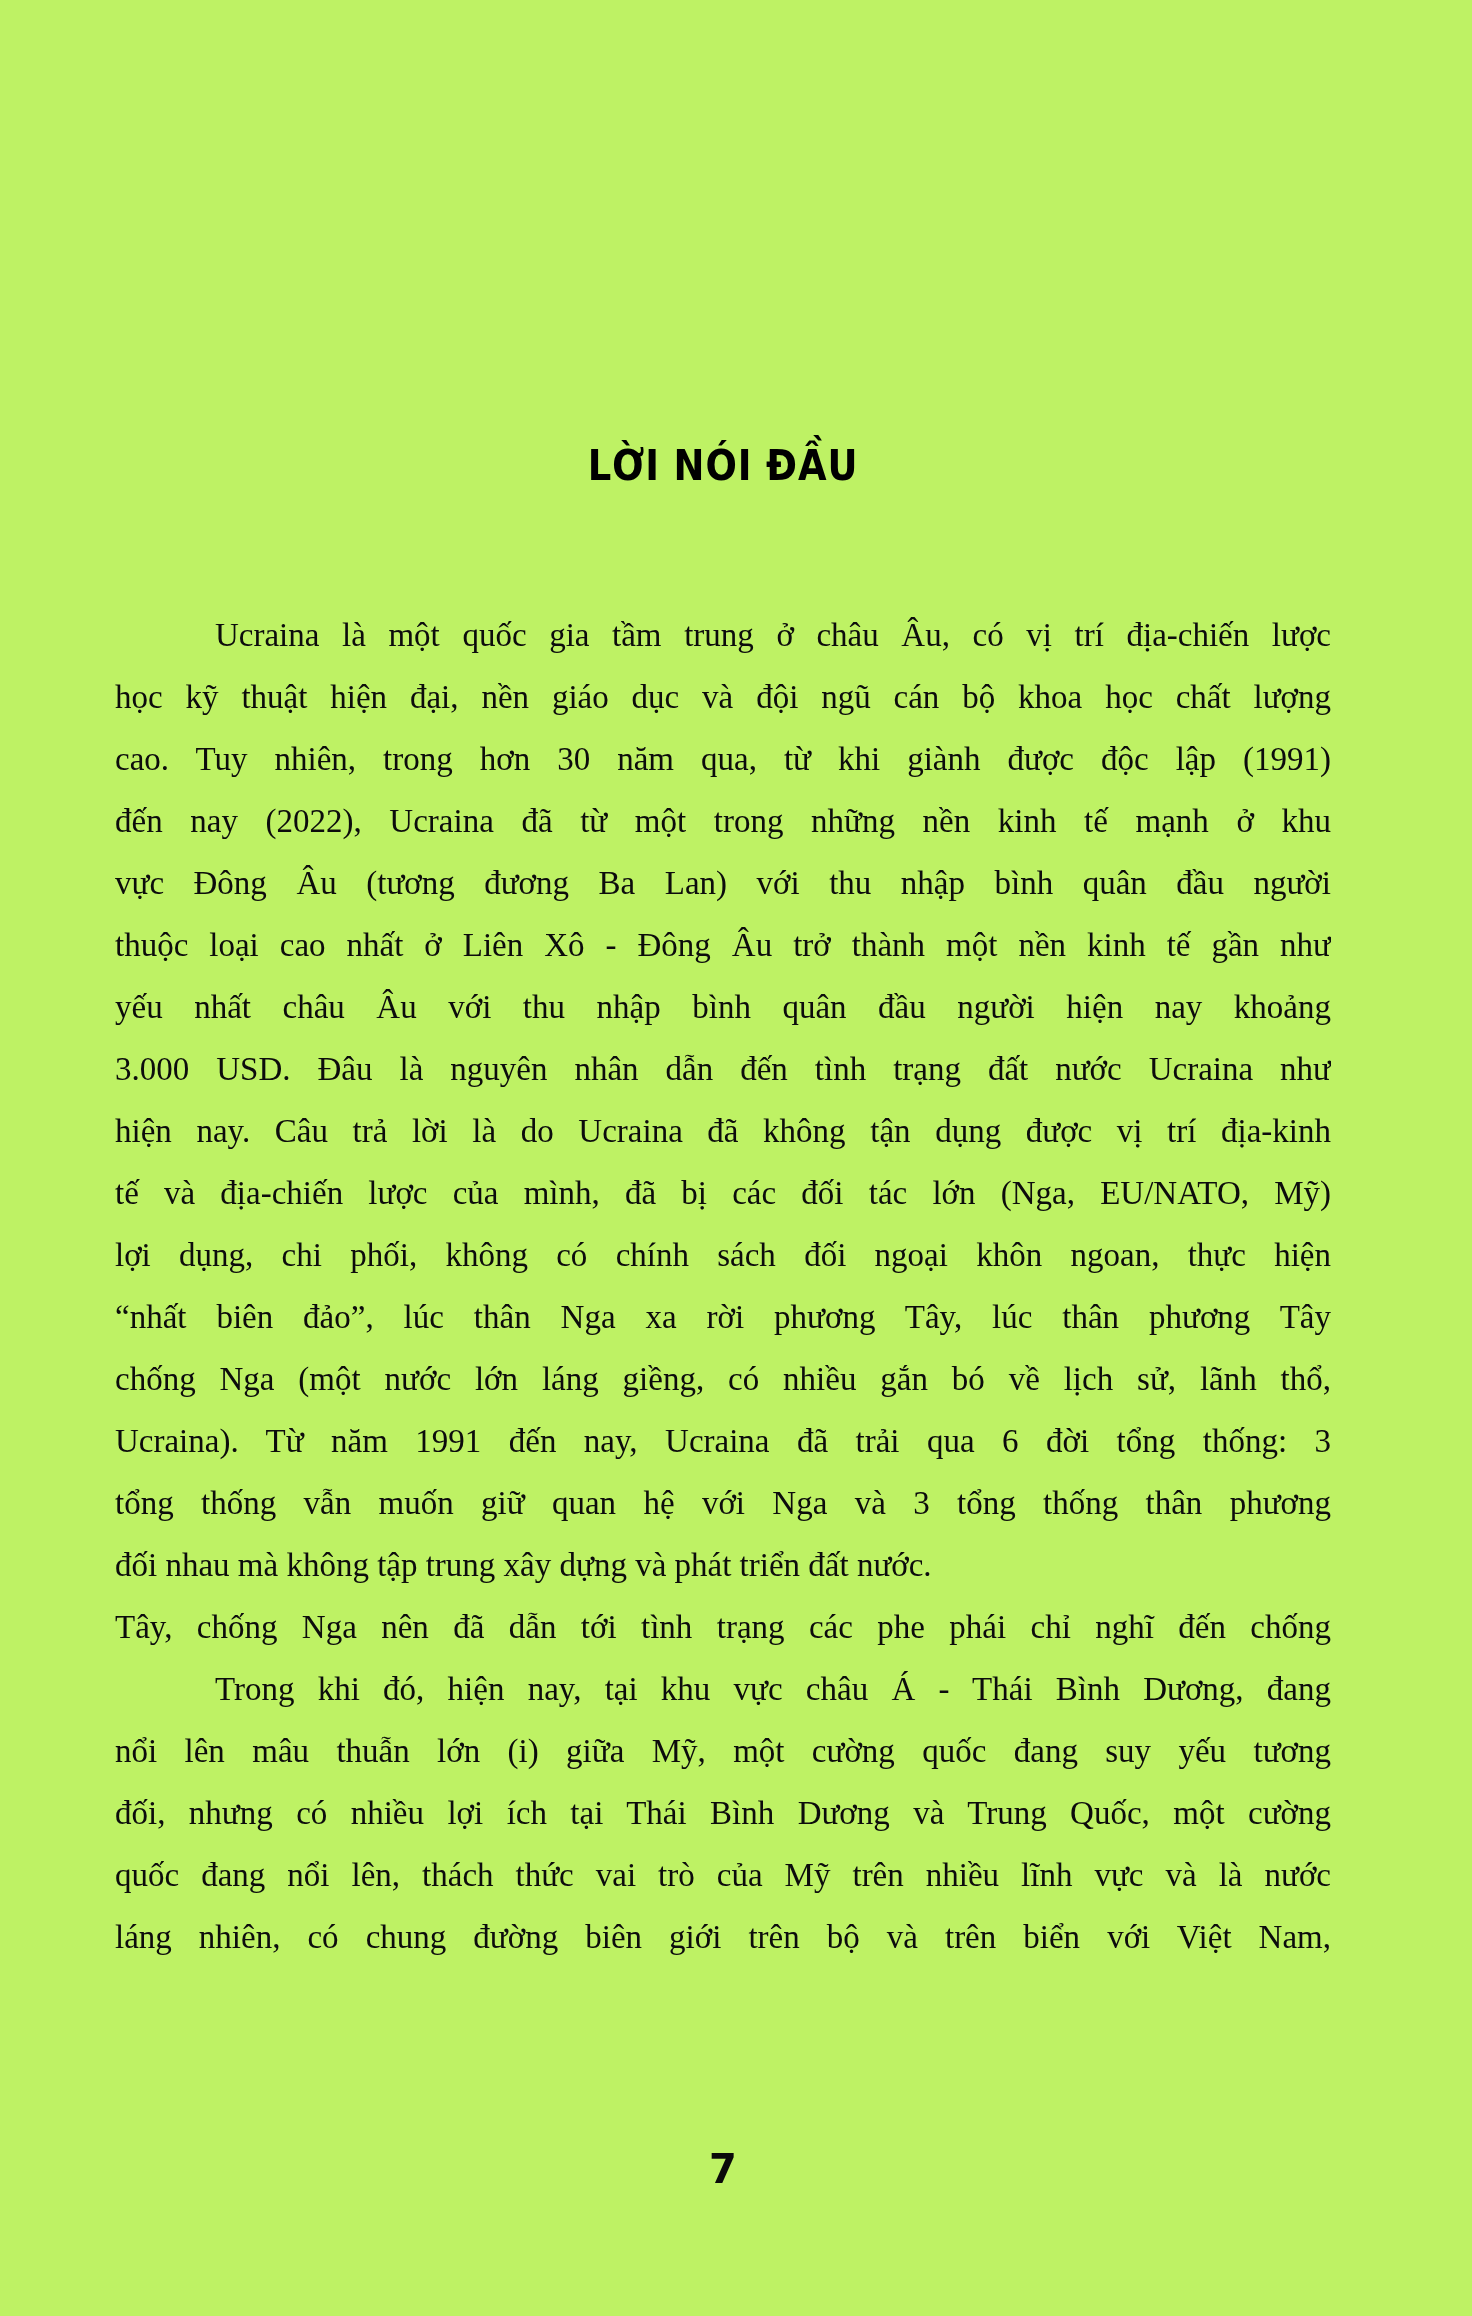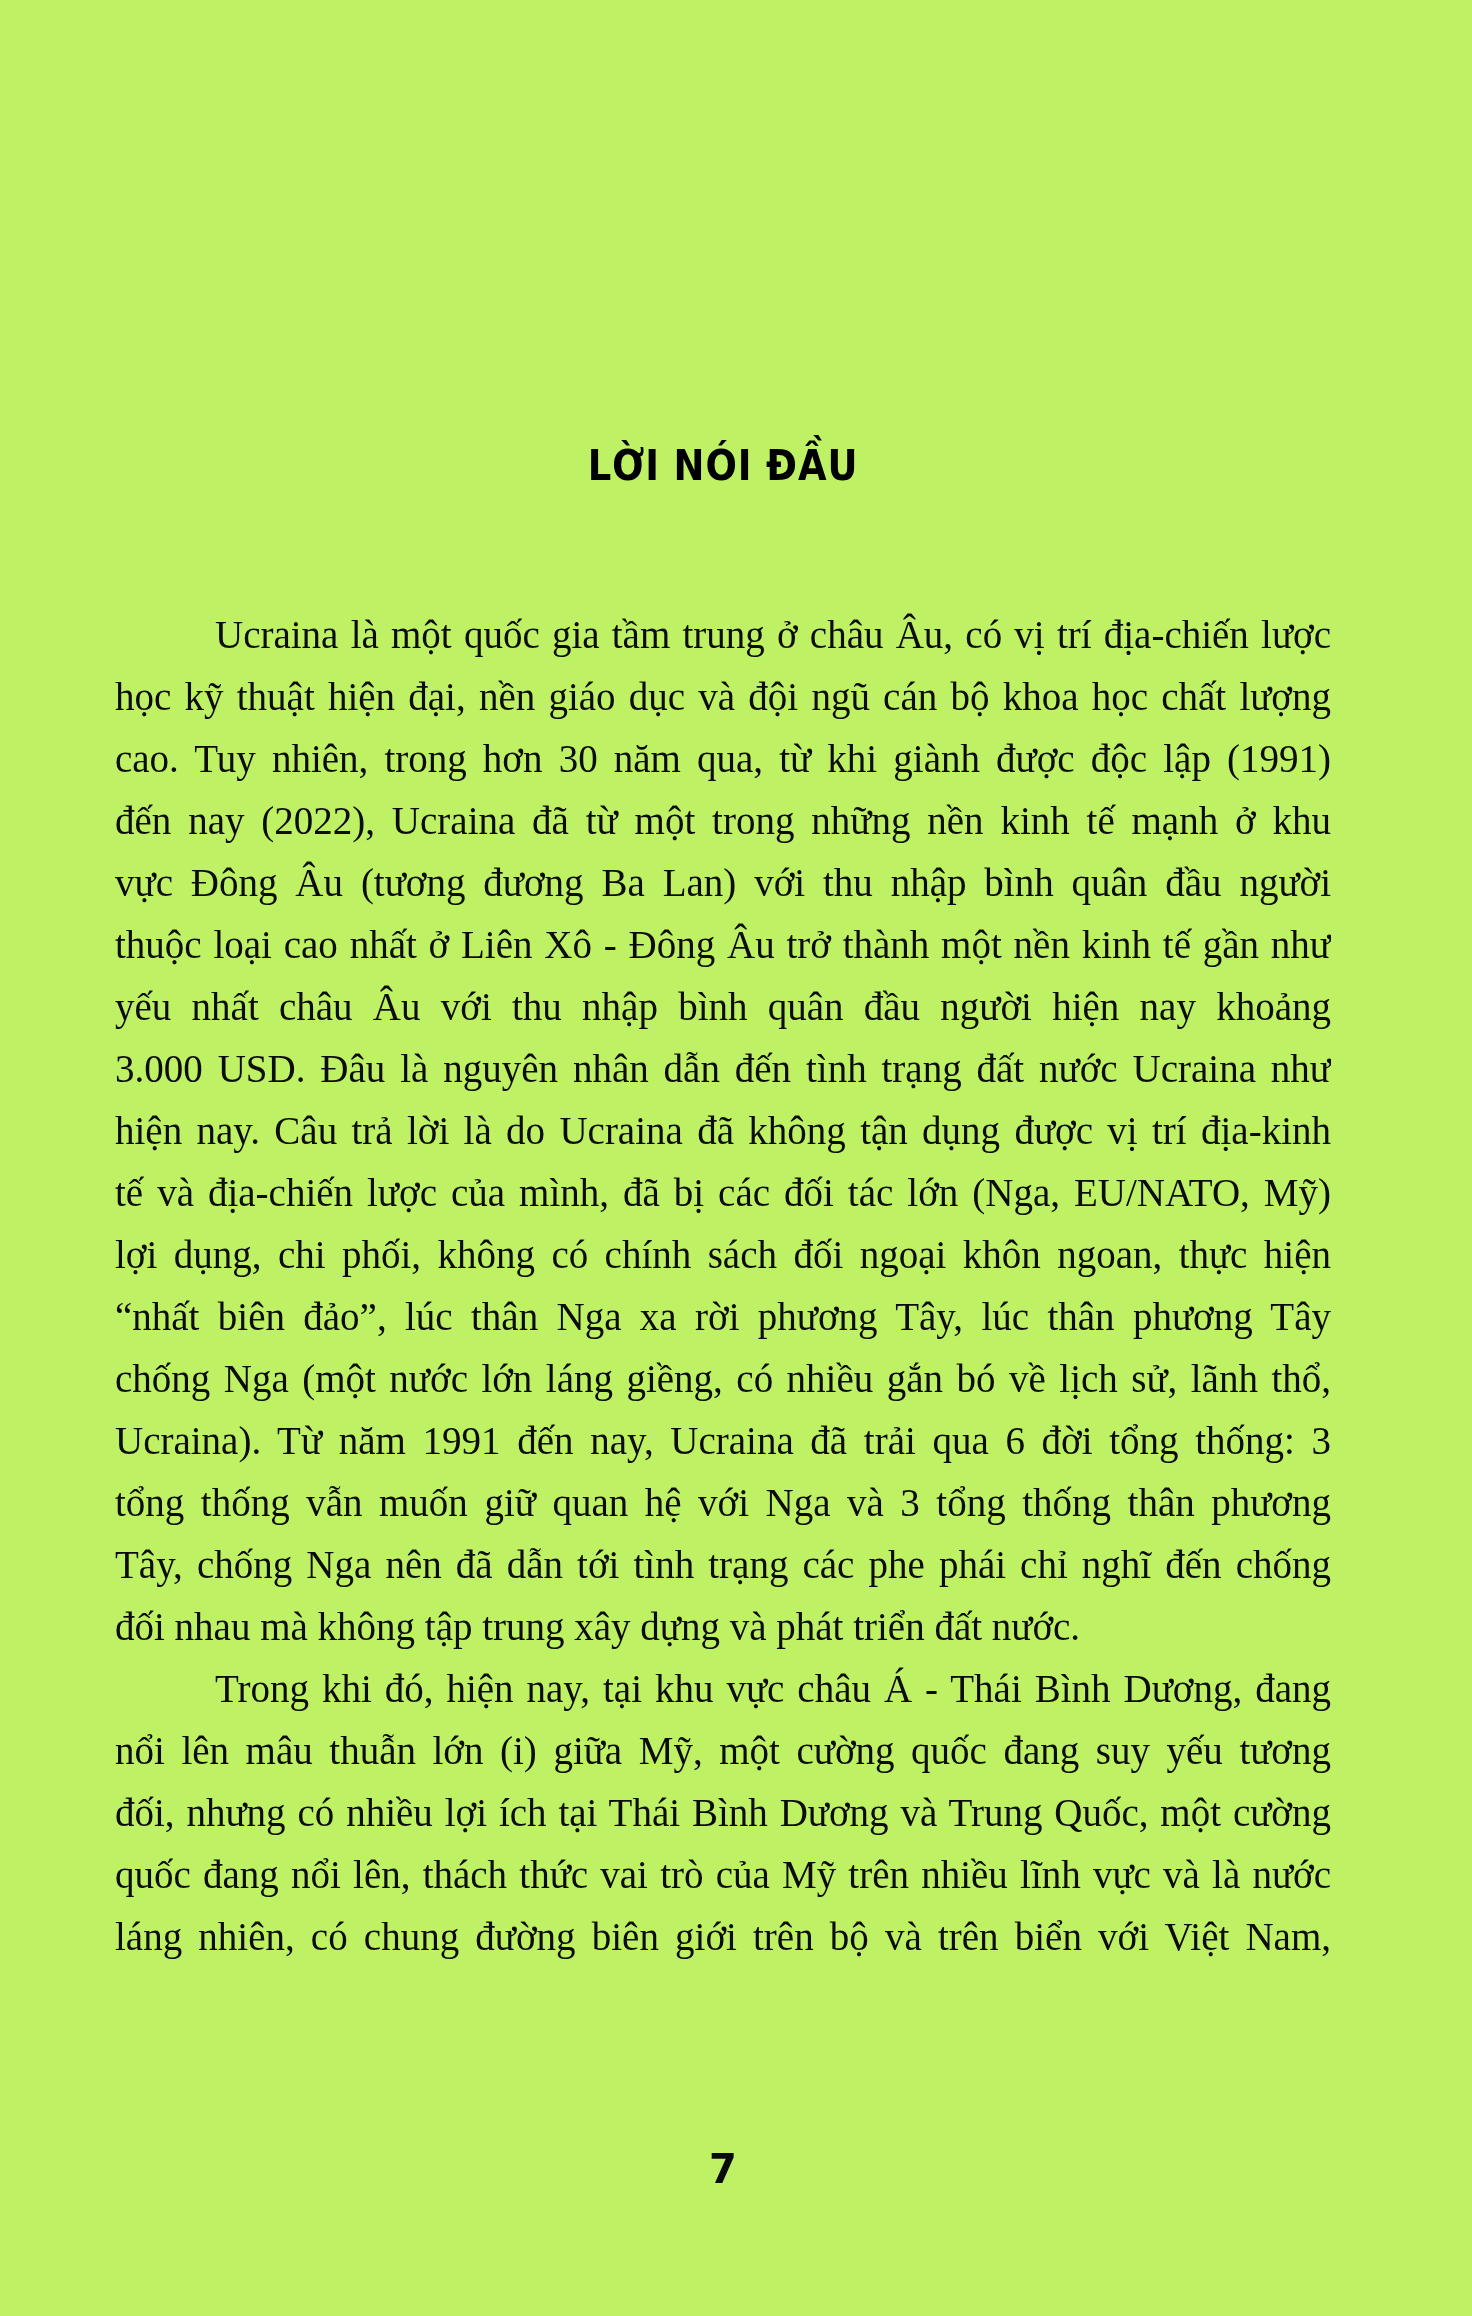--- a/index.html
+++ b/index.html
@@ -36,21 +36,21 @@
     left: 115px;
     top: 604px;
     width: 1216px;
   }
   .paragraph {
     margin: 0;
   }
   .line {
     height: 62px;
     line-height: 62px;
-    font-size: 39px;
+    font-size: 33px;
     text-align: justify;
     text-align-last: justify;
     overflow: hidden;
     white-space: nowrap;
     font-family: Liberation Serif, serif;
   }
   .line.first-indent {
     padding-left: 100px;
   }
   .line.no-just {
@@ -86,22 +86,22 @@
           <div class="line">thuộc loại cao nhất ở Liên Xô - Đông Âu trở thành một nền kinh tế gần như</div>
           <div class="line">yếu nhất châu Âu với thu nhập bình quân đầu người hiện nay khoảng</div>
           <div class="line">3.000 USD. Đâu là nguyên nhân dẫn đến tình trạng đất nước Ucraina như</div>
           <div class="line">hiện nay. Câu trả lời là do Ucraina đã không tận dụng được vị trí địa-kinh</div>
           <div class="line">tế và địa-chiến lược của mình, đã bị các đối tác lớn (Nga, EU/NATO, Mỹ)</div>
           <div class="line">lợi dụng, chi phối, không có chính sách đối ngoại khôn ngoan, thực hiện</div>
           <div class="line">“nhất biên đảo”, lúc thân Nga xa rời phương Tây, lúc thân phương Tây</div>
           <div class="line">chống Nga (một nước lớn láng giềng, có nhiều gắn bó về lịch sử, lãnh thổ,</div>
           <div class="line">Ucraina). Từ năm 1991 đến nay, Ucraina đã trải qua 6 đời tổng thống: 3</div>
           <div class="line">tổng thống vẫn muốn giữ quan hệ với Nga và 3 tổng thống thân phương</div>
+          <div class="line no-just">đối nhau mà không tập trung xây dựng và phát triển đất nước.</div>
           <div class="line">Tây, chống Nga nên đã dẫn tới tình trạng các phe phái chỉ nghĩ đến chống</div>
-          <div class="line no-just">đối nhau mà không tập trung xây dựng và phát triển đất nước.</div>
         </div>
         <div class="paragraph">
           <div class="line first-indent">Trong khi đó, hiện nay, tại khu vực châu Á - Thái Bình Dương, đang</div>
           <div class="line">nổi lên mâu thuẫn lớn (i) giữa Mỹ, một cường quốc đang suy yếu tương</div>
           <div class="line">đối, nhưng có nhiều lợi ích tại Thái Bình Dương và Trung Quốc, một cường</div>
           <div class="line">quốc đang nổi lên, thách thức vai trò của Mỹ trên nhiều lĩnh vực và là nước</div>
           <div class="line">láng nhiên, có chung đường biên giới trên bộ và trên biển với Việt Nam,</div>
         </div>
       </div>
   </div>

